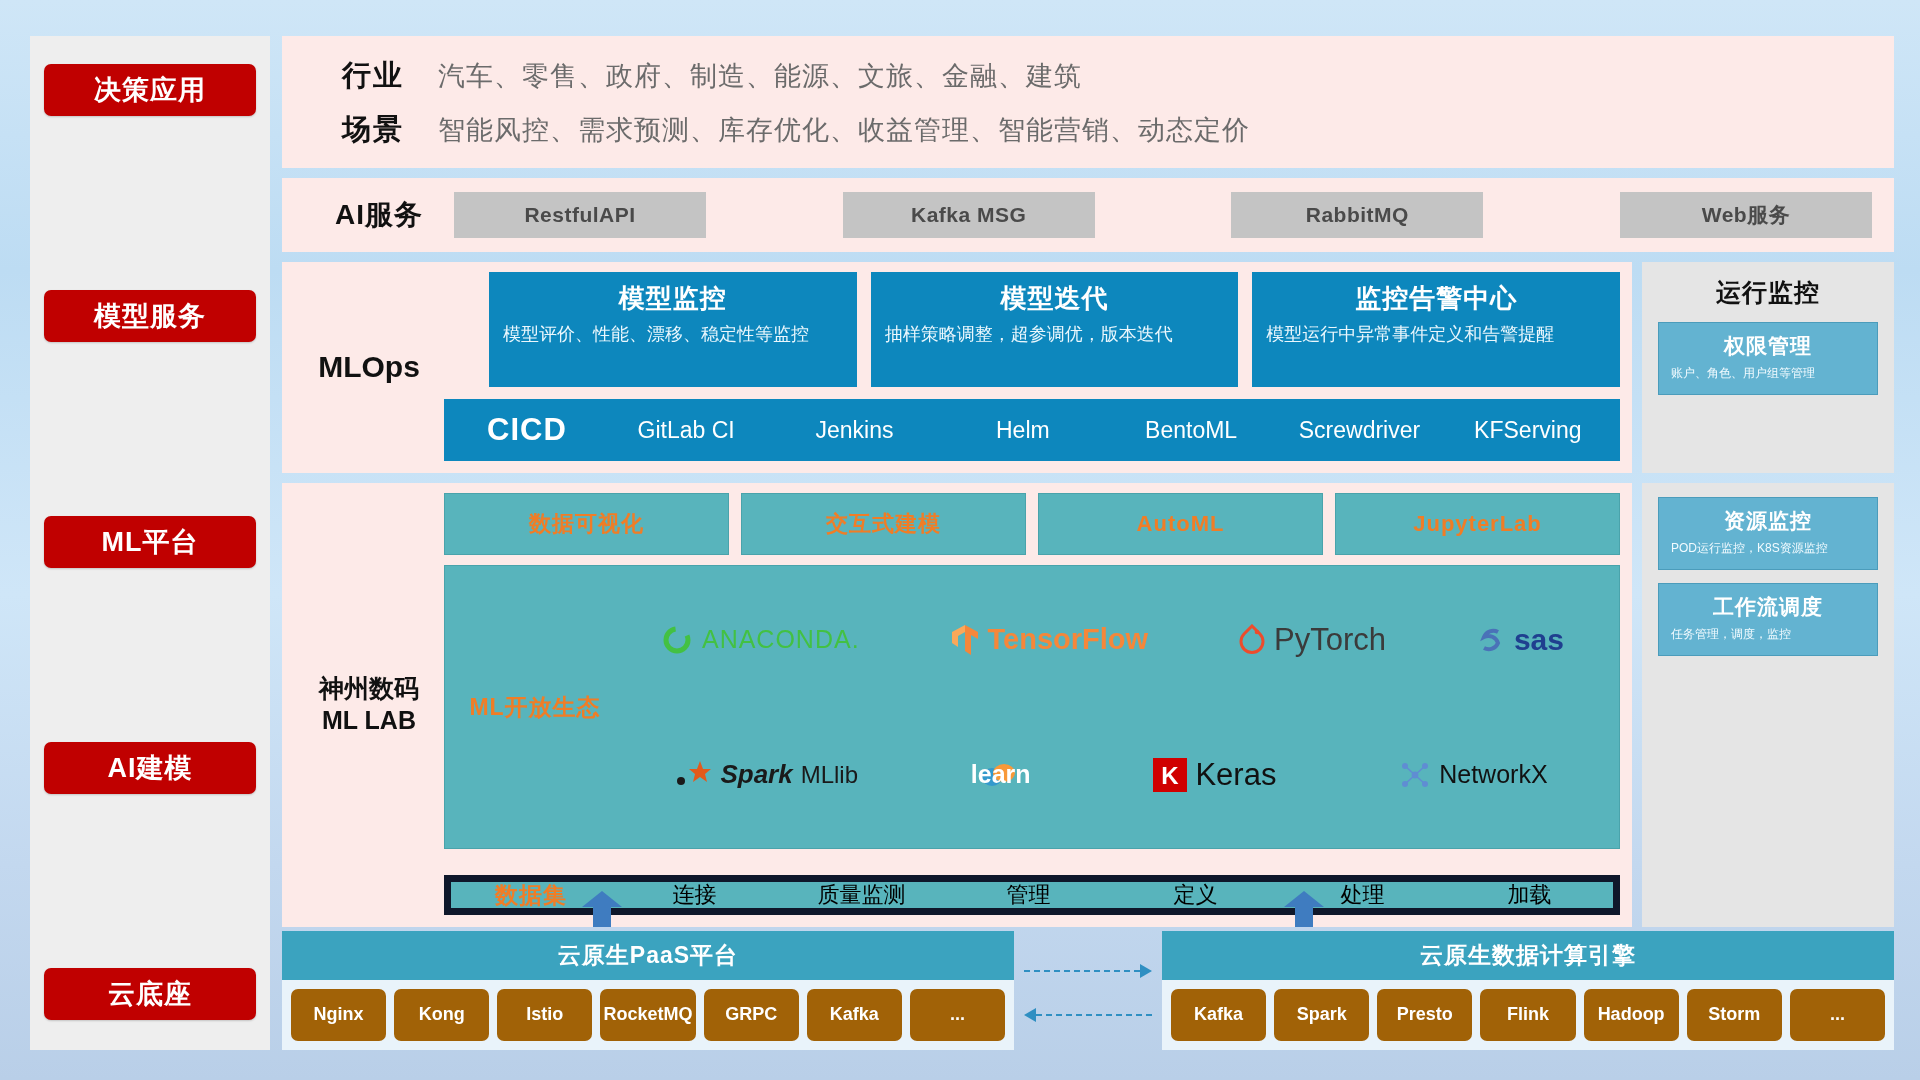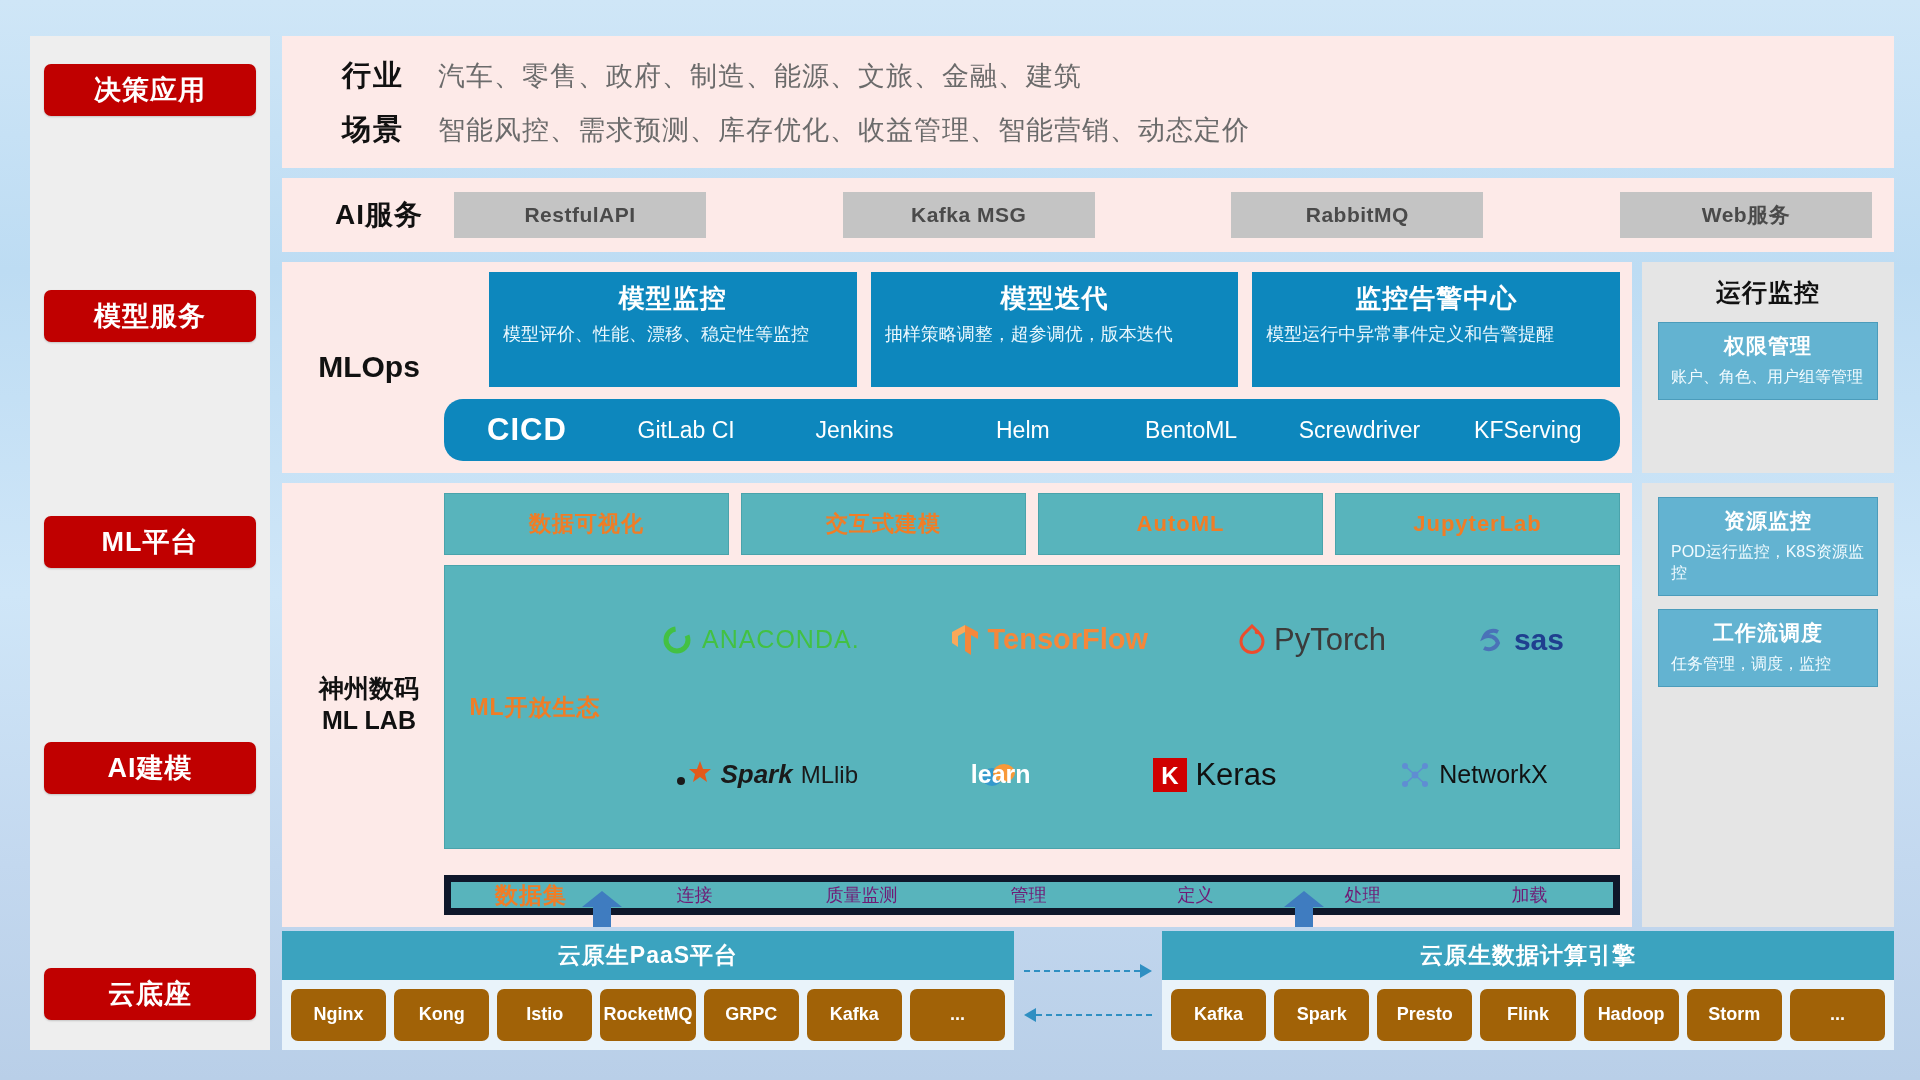--- a/index.html
+++ b/index.html
@@ -61,37 +61,37 @@
     width:252px;flex:0 0 252px;margin-left:10px;background:#e5e5e5;
     padding:14px 16px;box-sizing:border-box;display:flex;flex-direction:column;
   }
   .side-title{font-size:25px;font-weight:bold;color:#111;text-align:center;margin-bottom:13px;letter-spacing:1px;}
   .side-card{
     background:#63b3d1;color:#fff;padding:9px 12px 12px;margin-bottom:13px;
     border:1px solid #4b9cbb;box-sizing:border-box;
   }
   .side-card:last-child{margin-bottom:0;}
   .side-card h4{margin:0 0 6px;font-size:21px;font-weight:bold;text-align:center;letter-spacing:1px;}
-  .side-card p{margin:0;font-size:16px;line-height:1.32;color:#f2fbff;}
+  .side-card p{margin:0;font-size:12px;line-height:1.32;color:#f2fbff;}
 
   .ops-label{
     width:150px;flex:0 0 150px;display:flex;align-items:center;justify-content:center;
     font-size:30px;font-weight:bold;color:#111;
   }
   .ops-col{flex:1 1 auto;display:flex;flex-direction:column;min-width:0;}
   .ops-cards{display:flex;gap:14px;padding-left:45px;}
   .ops-card{
     flex:1 1 0;background:#0d87bd;color:#fff;padding:9px 14px 12px;box-sizing:border-box;min-width:0;
     min-height:115px;
   }
   .ops-card h3{margin:0 0 7px;font-size:26px;font-weight:bold;text-align:center;letter-spacing:1px;}
   .ops-card p{margin:0;font-size:18px;line-height:1.33;color:#eaf7fd;}
   .cicd{
     margin-top:12px;background:#0d87bd;height:62px;display:flex;align-items:center;
-    padding:0 8px;box-sizing:border-box;overflow:hidden;border-radius:19px;
+    padding:0 8px;box-sizing:border-box;overflow:hidden;
   }
   .cicd-title{
     flex:0 0 150px;text-align:center;color:#fff;font-size:31px;font-weight:bold;letter-spacing:1px;
   }
   .cicd-items{flex:1 1 auto;display:flex;}
   .cicd-item{
     flex:1 1 0;color:#fff;font-size:23px;text-align:center;
     line-height:1.05;word-break:break-all;
   }
 
@@ -118,21 +118,21 @@
   }
   .eco-grid{flex:1 1 auto;display:flex;flex-direction:column;justify-content:space-around;min-width:0;height:100%;}
   .eco-row{display:flex;align-items:center;justify-content:space-around;flex:1 1 0;min-width:0;}
   .logo{display:flex;align-items:center;justify-content:center;gap:8px;white-space:nowrap;}
 
   .data-row{
     margin-top:26px;background:#58b4bc;border:7px solid #0f172a;box-sizing:border-box;
     height:40px;display:flex;align-items:center;
   }
   .data-label{flex:0 0 160px;text-align:center;color:#f07d26;font-size:23px;font-weight:bold;letter-spacing:1px;}
-  .data-item{flex:1 1 0;text-align:center;color:#701a75;font-size:18px;}
+  .data-item{flex:1 1 0;text-align:center;color:#000000;font-size:22px;}
 
   
   .r-bottom{flex:0 0 auto;display:flex;align-items:flex-end;padding-top:4px;position:relative;}
   .cloud{flex:1 1 0;display:flex;flex-direction:column;}
   .cloud-head{
     background:#3ba3bf;color:#fff;font-size:23px;font-weight:bold;text-align:center;
     padding:9px 0;letter-spacing:1px;
   }
   .cloud-body{background:#e9f3fa;display:flex;gap:8px;padding:9px;box-sizing:border-box;}
   .cloud-chip{

